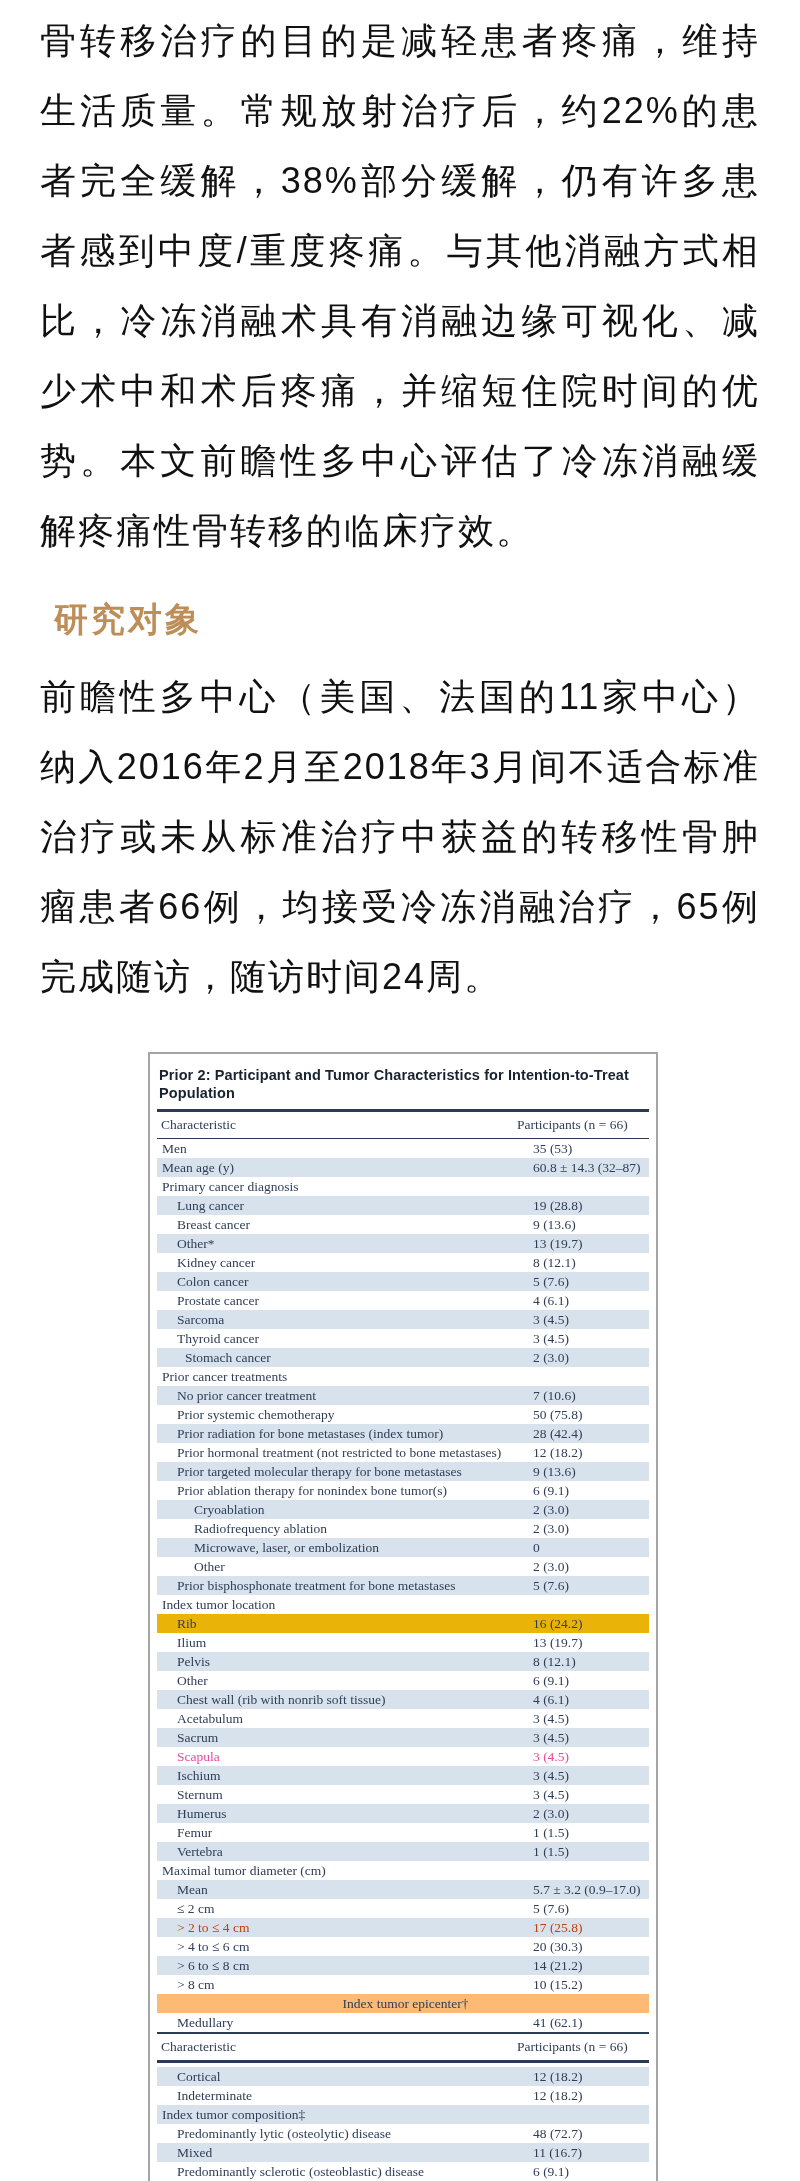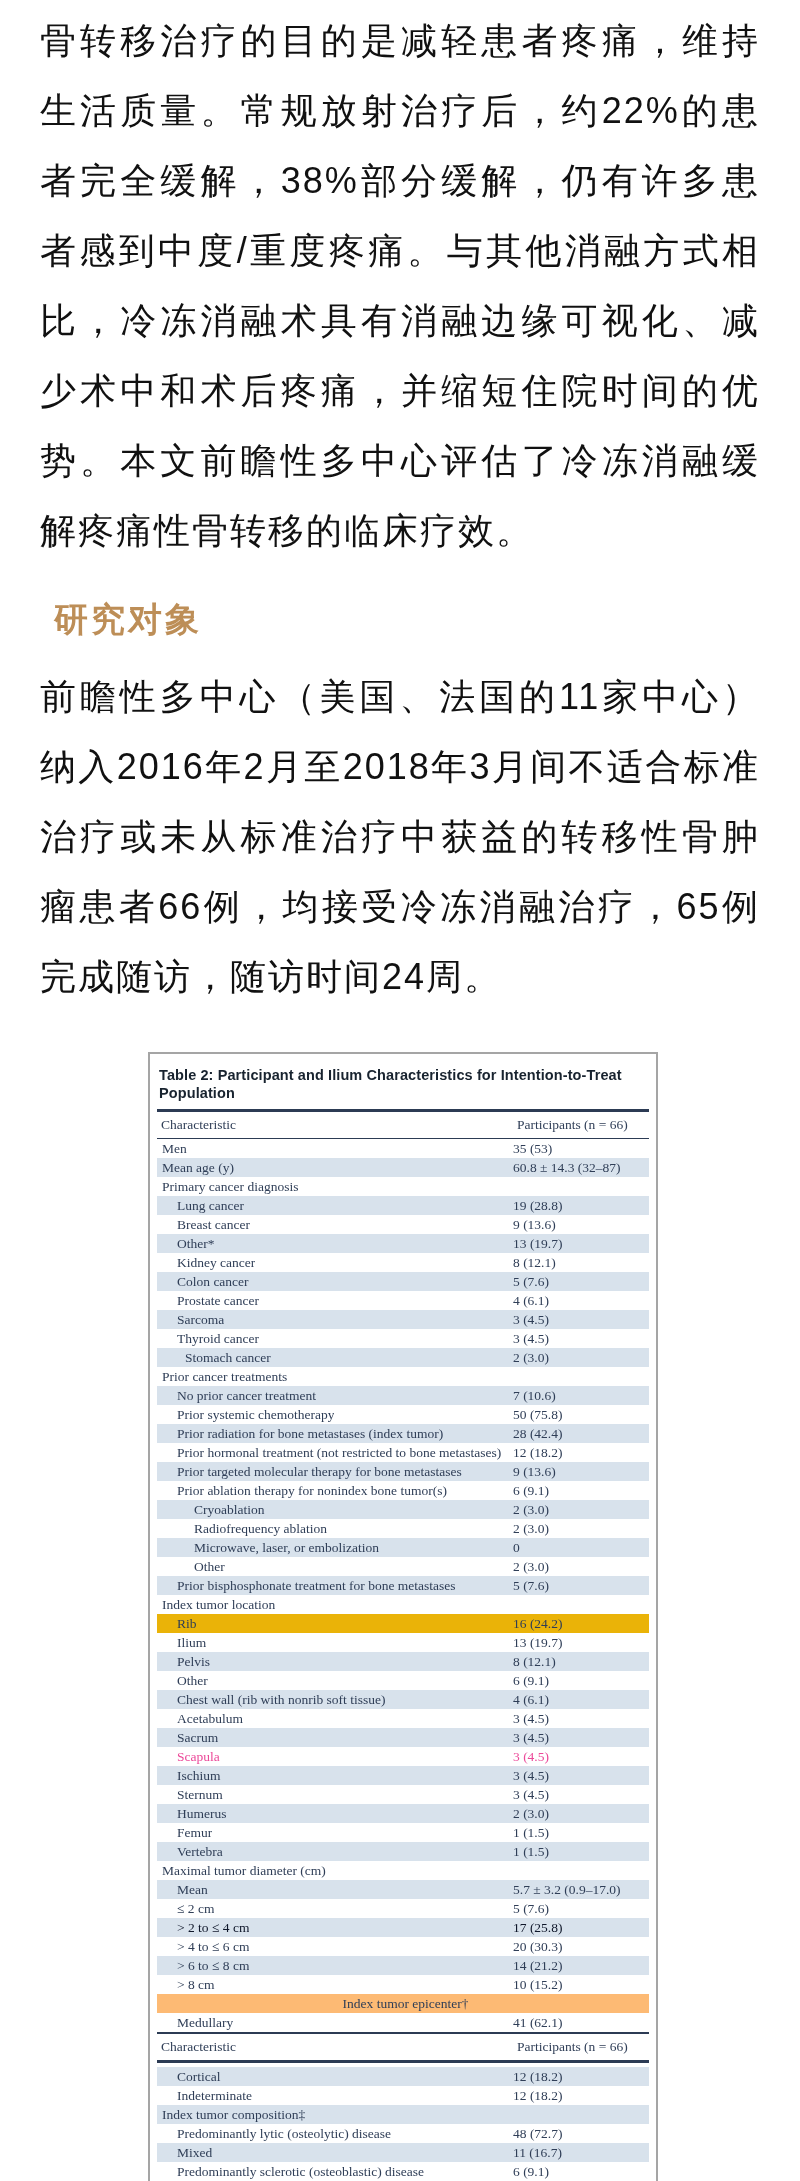--- a/index.html
+++ b/index.html
@@ -44,36 +44,36 @@
     font-size:13.5px;color:#2f3e57;
   }
   .thead .hlabel{padding-left:4px;}
   .thead .hvalue{position:absolute;left:360px;}
   .trow{position:relative;height:19px;display:flex;align-items:center;font-size:13.5px;}
   .trow.shaded{background:#d8e2ec;}
   .trow .tlabel{white-space:nowrap;overflow:hidden;}
   .trow.indent0 .tlabel{padding-left:5px;}
   .trow.indent1 .tlabel{padding-left:20px;font-family:Liberation Serif, serif;}
   .trow.indent2 .tlabel{padding-left:37px;}
-  .trow .tvalue{position:absolute;left:356px;white-space:nowrap;}
+  .trow .tvalue{position:absolute;left:376px;white-space:nowrap;}
   .sec2-gap{height:4px;}
 </style>
 </head>
 <body>
 
 <div class="article">
 
   <p class="body-text">骨转移治疗的目的是减轻患者疼痛，维持生活质量。常规放射治疗后，约22%的患者完全缓解，38%部分缓解，仍有许多患者感到中度/重度疼痛。与其他消融方式相比，冷冻消融术具有消融边缘可视化、减少术中和术后疼痛，并缩短住院时间的优势。本文前瞻性多中心评估了冷冻消融缓解疼痛性骨转移的临床疗效。</p>
 
   <h2 class="section-heading">研究对象</h2>
 
   <p class="body-text p2">前瞻性多中心（美国、法国的11家中心）纳入2016年2月至2018年3月间不适合标准治疗或未从标准治疗中获益的转移性骨肿瘤患者66例，均接受冷冻消融治疗，65例完成随访，随访时间24周。</p>
 
   <div class="table-fig">
-    <div class="t-title">Table 2: Participant and Ilium Characteristics for Intention-to-Treat Population</div>
+    <div class="t-title">Prior 2: Participant and Tumor Characteristics for Intention-to-Treat Population</div>
     <div class="rule-thick"></div>
     <div class="thead">
       <span class="hlabel">Characteristic</span>
       <span class="hvalue">Participants (n = 66)</span>
     </div>
     <div class="rule-thin"></div>
 
     <div>
         <div class="trow indent0" style="color: rgb(47, 62, 87);">
           <span class="tlabel">Men</span>
@@ -232,21 +232,21 @@
           <span class="tvalue"></span>
         </div>
         <div class="trow indent1 shaded" style="background: rgb(216, 226, 236); color: rgb(47, 62, 87);">
           <span class="tlabel">Mean</span>
           <span class="tvalue">5.7 ± 3.2 (0.9–17.0)</span>
         </div>
         <div class="trow indent1" style="color: rgb(47, 62, 87);">
           <span class="tlabel">≤ 2 cm</span>
           <span class="tvalue">5 (7.6)</span>
         </div>
-        <div class="trow indent1 shaded" style="background: rgb(216, 226, 236); color: #0f172a;">
+        <div class="trow indent1 shaded" style="background: rgb(216, 226, 236); color: #c2410c;">
           <span class="tlabel">&gt; 2 to ≤ 4 cm</span>
           <span class="tvalue">17 (25.8)</span>
         </div>
         <div class="trow indent1" style="color: rgb(47, 62, 87);">
           <span class="tlabel">&gt; 4 to ≤ 6 cm</span>
           <span class="tvalue">20 (30.3)</span>
         </div>
         <div class="trow indent1 shaded" style="background: rgb(216, 226, 236); color: rgb(47, 62, 87);">
           <span class="tlabel">&gt; 6 to ≤ 8 cm</span>
           <span class="tvalue">14 (21.2)</span>

